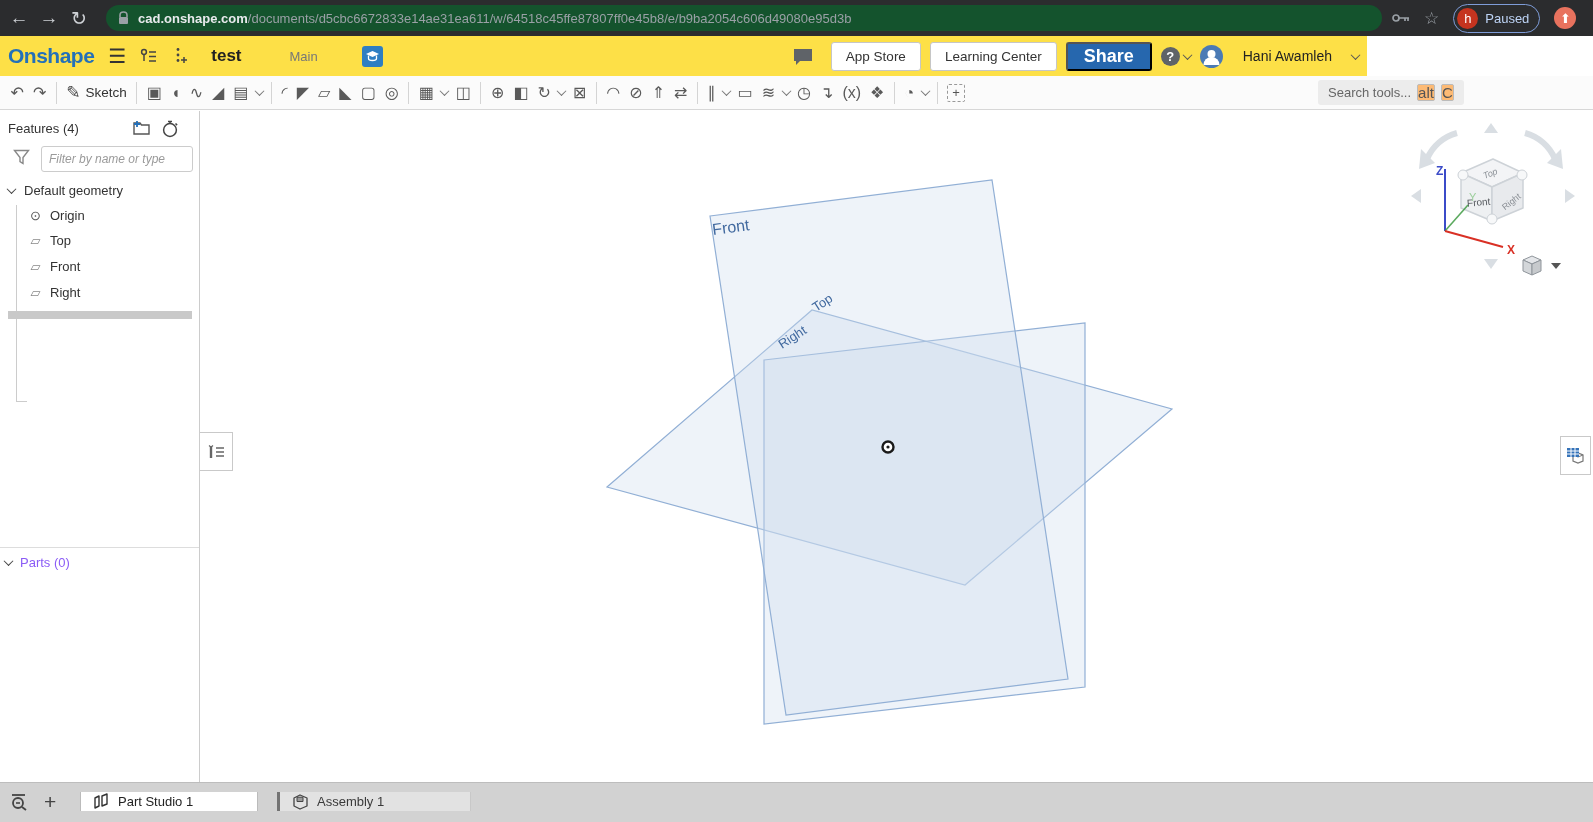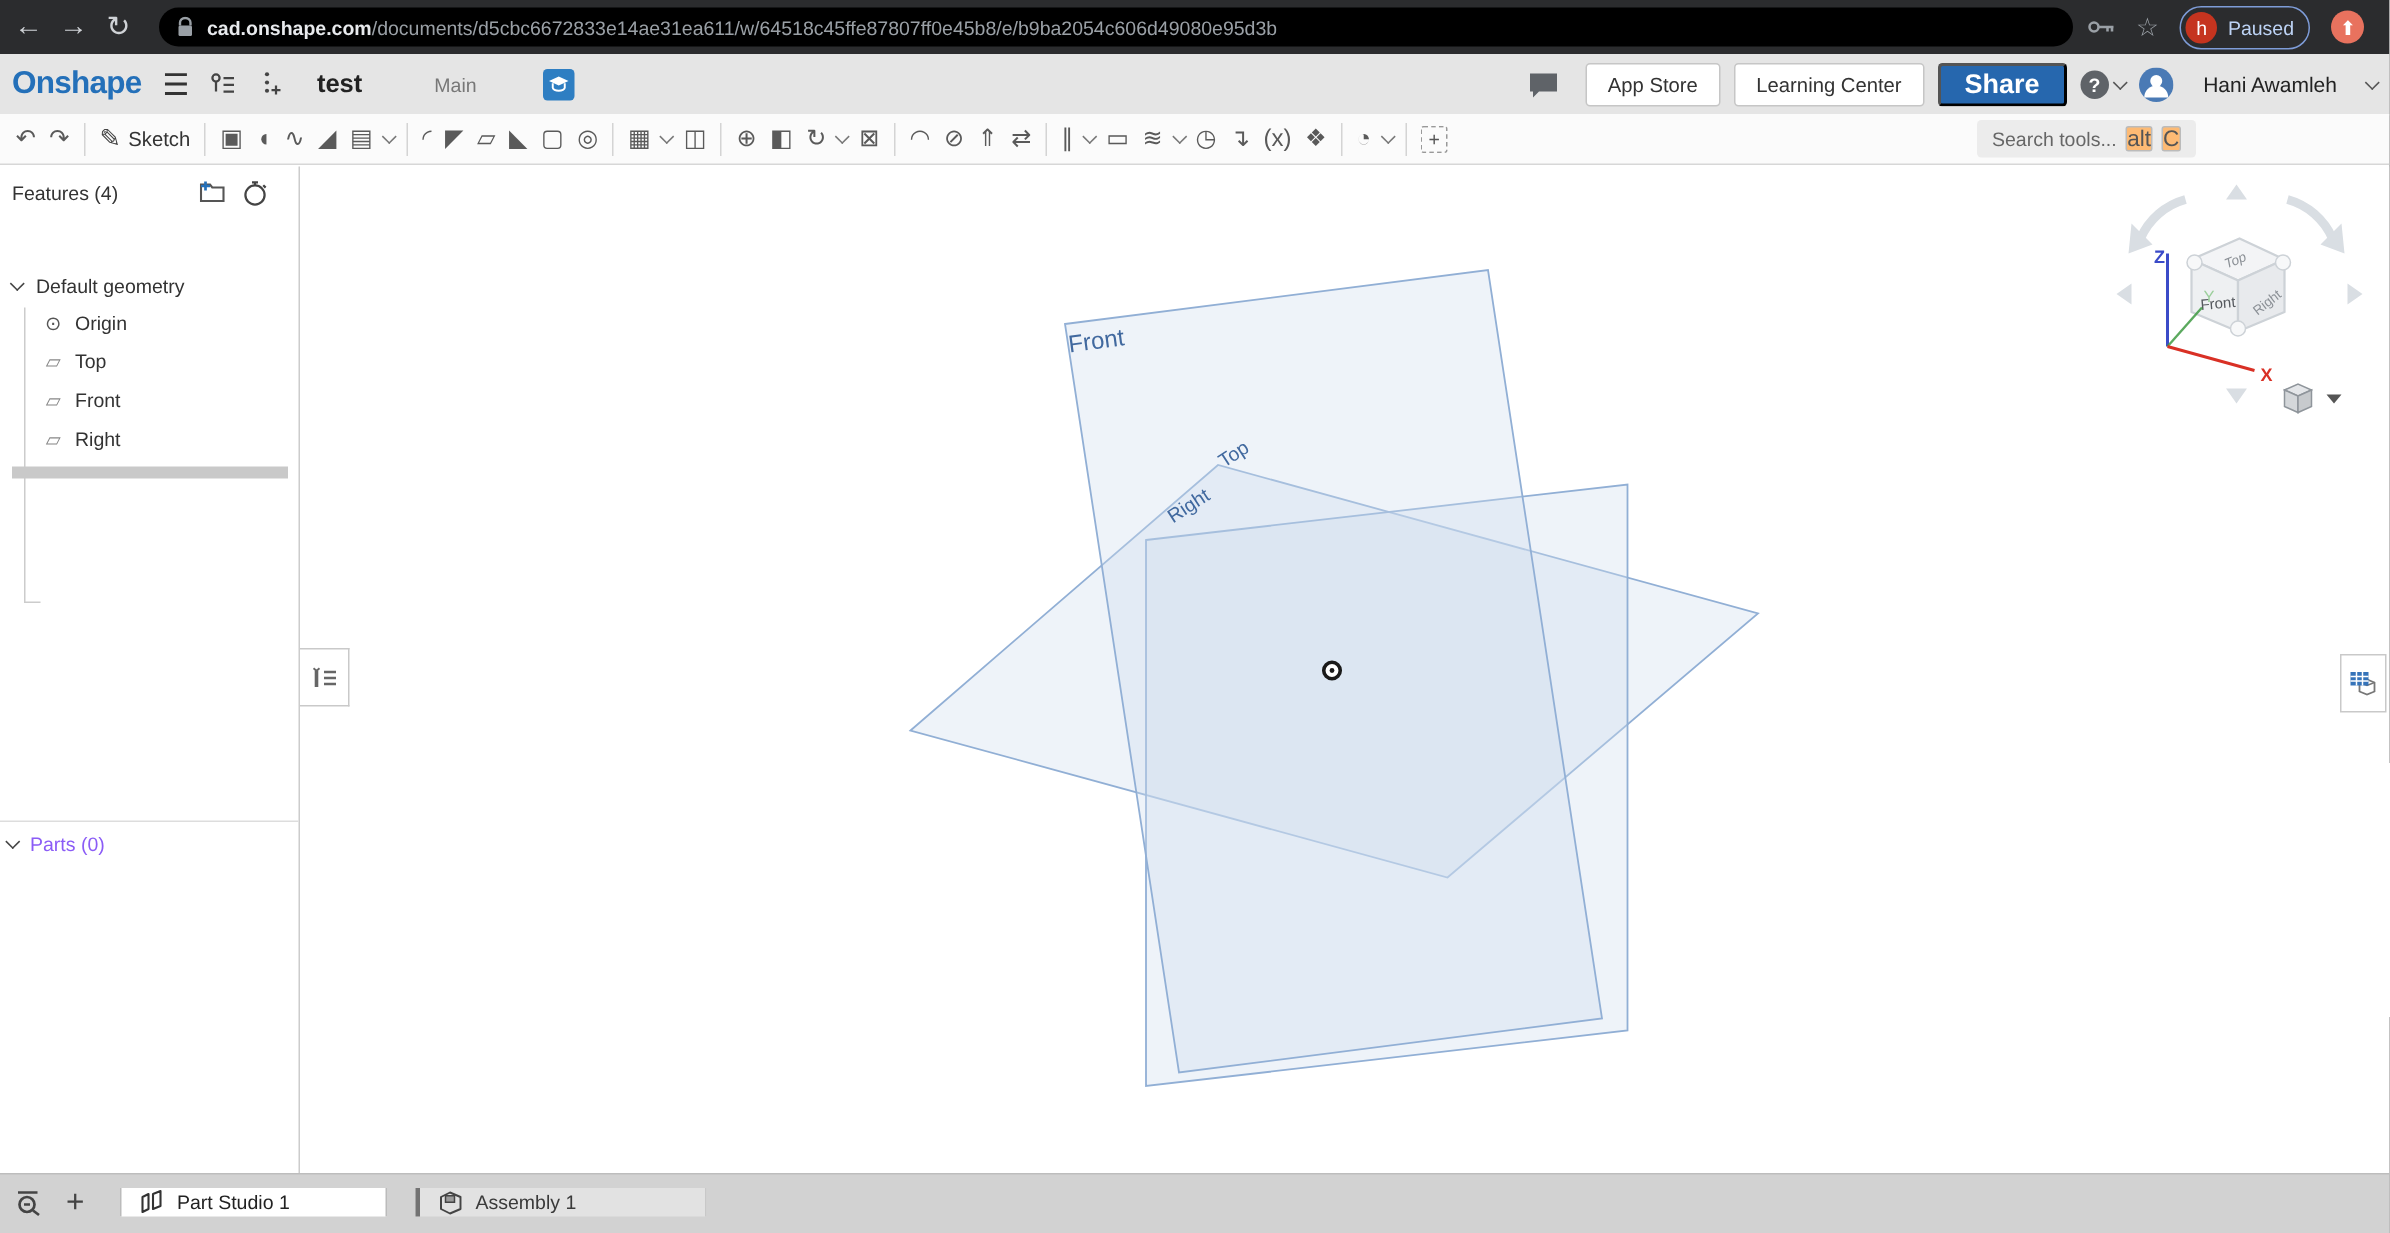--- a/index.html
+++ b/index.html
@@ -2,32 +2,32 @@
 <html><head>
 <meta charset="utf-8">
 <style>
   html,body{margin:0;padding:0;background:#888;}
   #app{position:relative;width:1593px;height:822px;background:#fff;overflow:hidden;
        font-family:"Liberation Sans", sans-serif; -webkit-font-smoothing:antialiased;}
   
   .browser-bar{position:absolute;left:0;top:0;width:1593px;height:36px;background:#2b2c2e;display:flex;align-items:center;}
   .nav-btn{color:#cfd2d6;font-size:19px;width:30px;text-align:center;cursor:pointer;flex:0 0 auto;}
   .nav-btn.back{margin-left:4px;}
-  .url-pill{height:26px;flex:0 0 1252px;margin-left:12px;background:#000000;border-radius:13px;display:flex;align-items:center;padding:0 12px;}
+  .url-pill{height:26px;flex:0 0 1252px;margin-left:12px;background:#14532d;border-radius:13px;display:flex;align-items:center;padding:0 12px;}
   .url-text{font-size:13px;white-space:nowrap;overflow:hidden;}
   .url-domain{color:#e8eaed;font-weight:bold;}
   .url-path{color:#9aa0a6;}
   .chrome-right{display:flex;align-items:center;margin-left:10px;gap:14px;}
   .star{color:#9aa0a6;font-size:17px;}
   .profile-pill{display:flex;align-items:center;gap:7px;border:1px solid #7e9cd8;border-radius:15px;height:27px;padding:0 10px 0 3px;}
   .profile-avatar{width:21px;height:21px;border-radius:50%;background:#c5341f;color:#fff;font-size:13px;display:flex;align-items:center;justify-content:center;}
   .paused-label{color:#bdd3f5;font-size:13px;}
   .update-badge{width:22px;height:22px;border-radius:50%;background:#e8725e;color:#fff;display:flex;align-items:center;justify-content:center;font-size:13px;margin-right:8px;}
   
-  .os-header{position:absolute;left:0;top:36px;width:1593px;height:40px;background:#e5e5e5;border-bottom:1px solid #e3e3e3;display:flex;align-items:center;}
+  .os-header{position:absolute;left:0;top:36px;width:1367px;height:40px;background:#fde047;border-bottom:1px solid #e3e3e3;display:flex;align-items:center;}
   .os-logo{color:#2470b9;font-size:21px;font-weight:bold;margin-left:8px;letter-spacing:-0.5px;}
   .hamburger{font-size:20px;color:#333;margin-left:14px;}
   .hdr-ico{margin-left:14px;display:flex;align-items:center;}
   .doc-title{font-size:17px;font-weight:bold;color:#222;margin-left:22px;}
   .branch-name{font-size:13px;color:#777;margin-left:48px;}
   .edu-badge{width:21px;height:21px;background:#2e7ec2;border-radius:3px;margin-left:44px;display:flex;align-items:center;justify-content:center;}
   .hdr-right{margin-left:auto;display:flex;align-items:center;gap:9px;padding-right:8px;}
   .hdr-btn{height:29px;border:1px solid #c6c6c6;border-radius:3px;background:#fff;font-size:13.5px;color:#333;padding:0 14px;display:flex;align-items:center;}
   .share-btn{height:29px;border-radius:3px;background:#2667ae;color:#fff;font-size:18px;font-weight:bold;padding:0 16px;display:flex;align-items:center;}
   .help-circle{width:19px;height:19px;border-radius:50%;background:#5f6368;color:#fff;font-size:13px;font-weight:bold;display:flex;align-items:center;justify-content:center;}
@@ -307,20 +307,28 @@
           <path d="M1 3h6l1.5 2H16v9H1z" fill="none" stroke="#555" stroke-width="1.4"></path>
           <path d="M4 1v6M1 4h6" stroke="#2470b9" stroke-width="1.8"></path>
         </svg>
     </span>
     <span class="panel-ico" style="left:161px;">
       <svg width="18" height="18" viewBox="0 0 18 18">
           <circle cx="9" cy="10" r="6.4" fill="none" stroke="#444" stroke-width="1.5"></circle>
           <path d="M7 1.5h4M9 1.5v2.2M14.5 3.5l1.6 1.6" stroke="#444" stroke-width="1.5"></path>
         </svg>
     </span>
+    <div class="filter-row">
+      <span style="position:absolute;left:13px;top:3px;">
+        <svg width="17" height="17" viewBox="0 0 17 17">
+            <path d="M1.5 1.5h14L10 8.5v6l-3-1.8V8.5z" fill="none" stroke="#888" stroke-width="1.4"></path>
+          </svg>
+      </span>
+      <input class="filter-input" placeholder="Filter by name or type" style="">
+    </div>
     <div class="tree-root-row">
       <span class="chev" style="border-color:#444;"></span>
       <span>Default geometry</span>
     </div>
     <div class="tree-guide"></div>
     <div class="tree-item" style="top:97px;">
       <span class="tree-glyph" style="color:#555;">⊙</span>
       <span>Origin</span>
     </div>
     <div class="tree-item" style="top:122px;">

